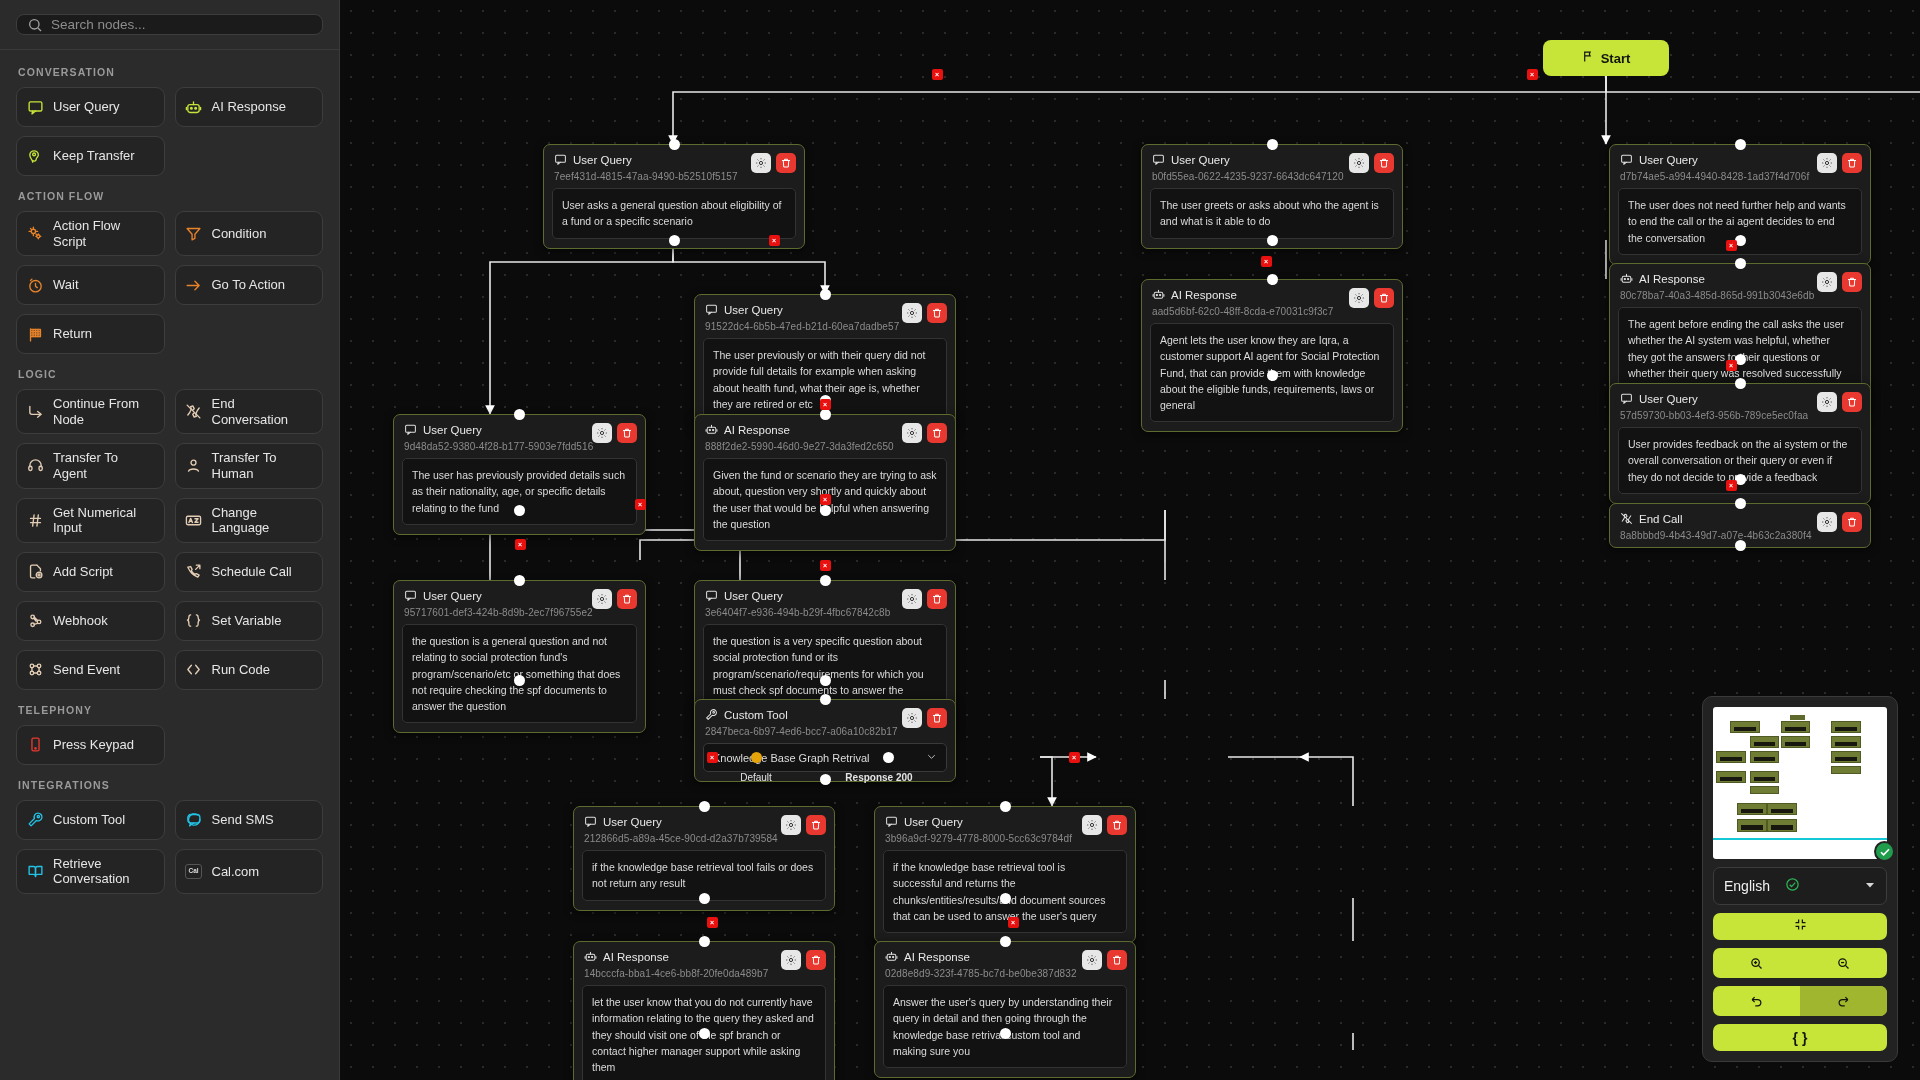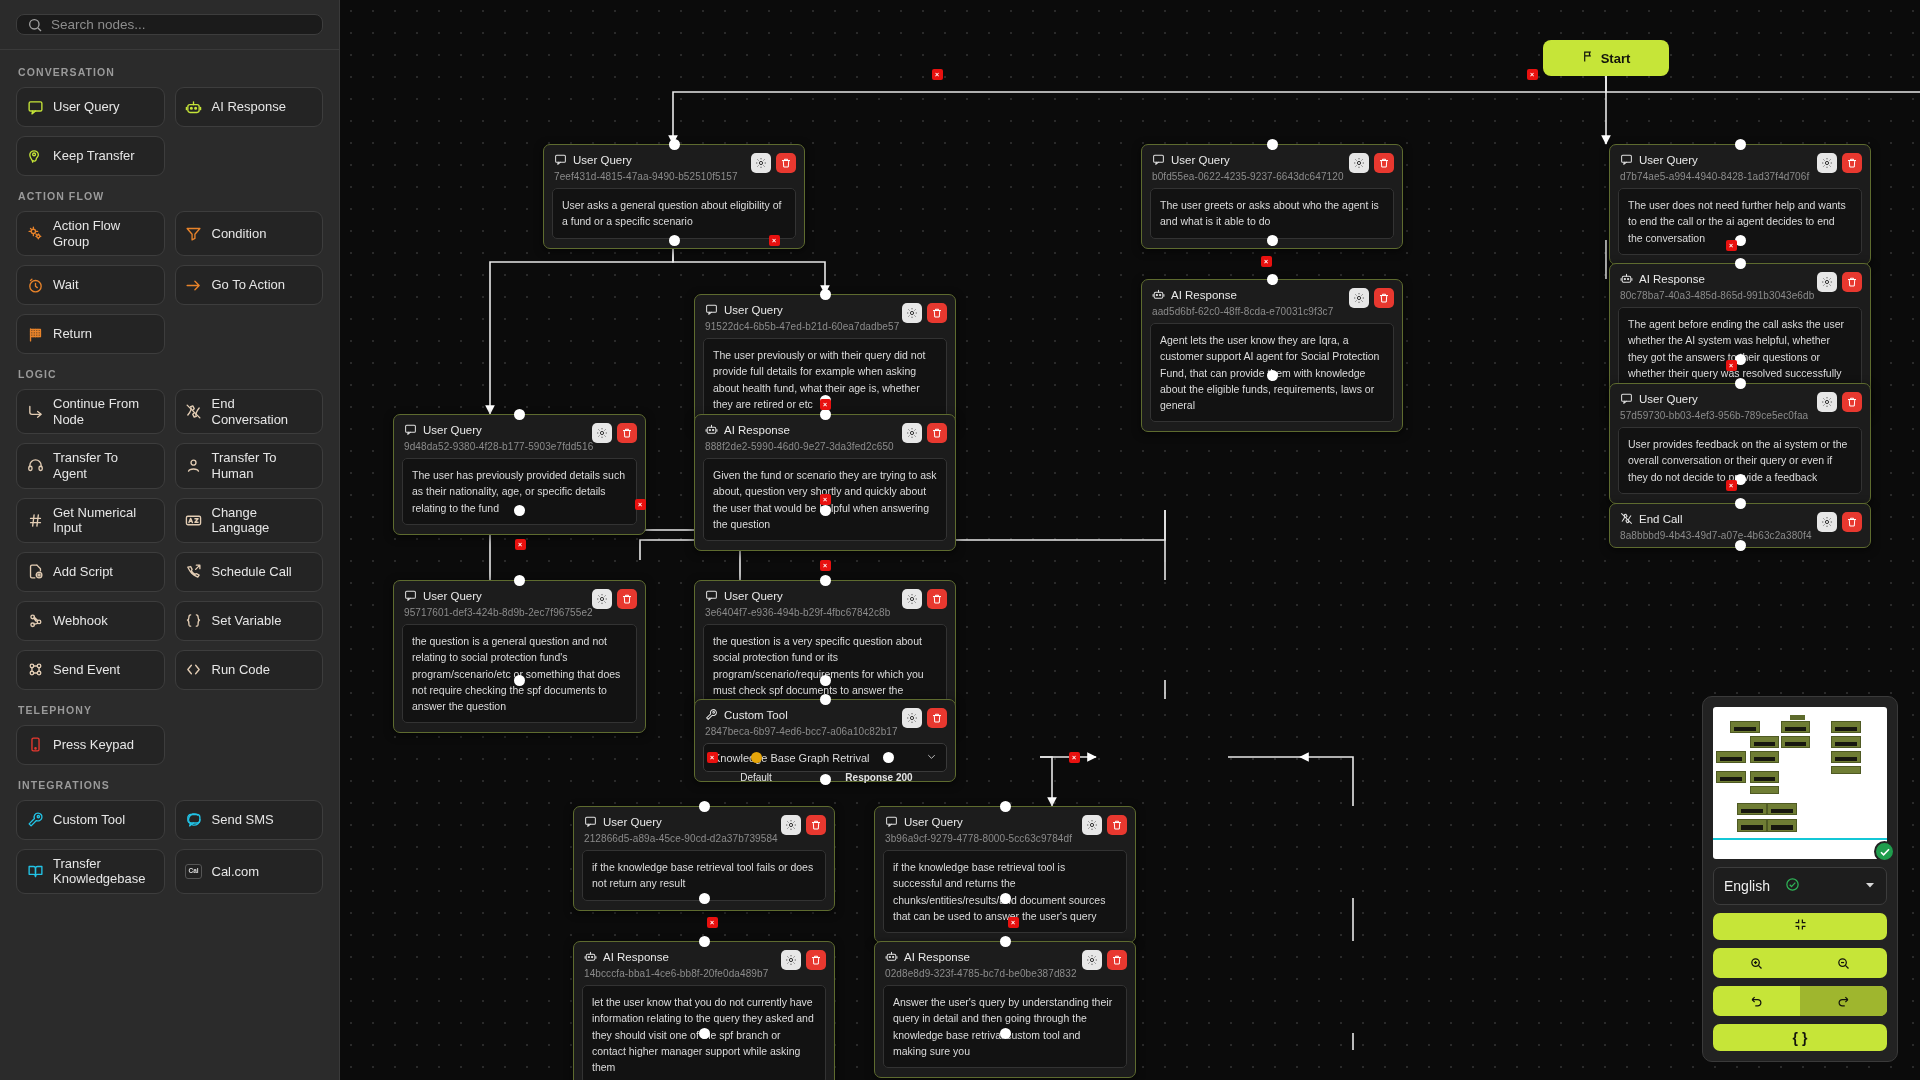--- a/index.html
+++ b/index.html
@@ -246,21 +246,21 @@
         <div class="grid">
           <div class="pal-btn">
             <span class="pi">
               <svg viewBox="0 0 24 24" width="17" height="17" fill="none" stroke="#e8832a" stroke-width="1.9" stroke-linecap="round" stroke-linejoin="round">
                 <circle cx="9" cy="9" r="3"></circle>
                 <path d="M9 3v2M9 13v2M3 9h2M13 9h2M5 5l1.5 1.5M12.5 12.5L14 14"></path>
                 <circle cx="16" cy="16" r="2.2"></circle>
                 <path d="M16 12.5v1M16 18.5v1M12.5 16h1M18.5 16h1"></path>
               </svg>
             </span>
-            <span class="pl">Action Flow Group</span>
+            <span class="pl">Action Flow Script</span>
           </div>
           <div class="pal-btn">
             <span class="pi">
               <svg viewBox="0 0 24 24" width="17" height="17" fill="none" stroke="#e8832a" stroke-width="1.9" stroke-linecap="round" stroke-linejoin="round">
                 <path d="M3 5h18l-7 8v6l-4 2v-8z"></path>
               </svg>
             </span>
             <span class="pl">Condition</span>
           </div>
           <div class="pal-btn">
@@ -443,21 +443,21 @@
             </span>
             <span class="pl">Send SMS</span>
           </div>
           <div class="pal-btn">
             <span class="pi">
               <svg viewBox="0 0 24 24" width="17" height="17" fill="none" stroke="#22c3e6" stroke-width="1.9" stroke-linecap="round" stroke-linejoin="round">
                 <path d="M3 5h6a3 3 0 013 3v11a3 3 0 00-3-3H3z"></path>
                 <path d="M21 5h-6a3 3 0 00-3 3v11a3 3 0 013-3h6z"></path>
               </svg>
             </span>
-            <span class="pl">Transfer Knowledgebase</span>
+            <span class="pl">Retrieve Conversation</span>
           </div>
           <div class="pal-btn">
             <span class="pi">
               <span style="display:inline-flex;align-items:center;justify-content:center;width:17px;height:15px;border-radius:3px;background:#222;border:1px solid #555;color:#ddd;font-size:6.5px;font-weight:bold;">Cal</span>
             </span>
             <span class="pl">Cal.com</span>
           </div>
         </div>
       </div>
   </aside>

